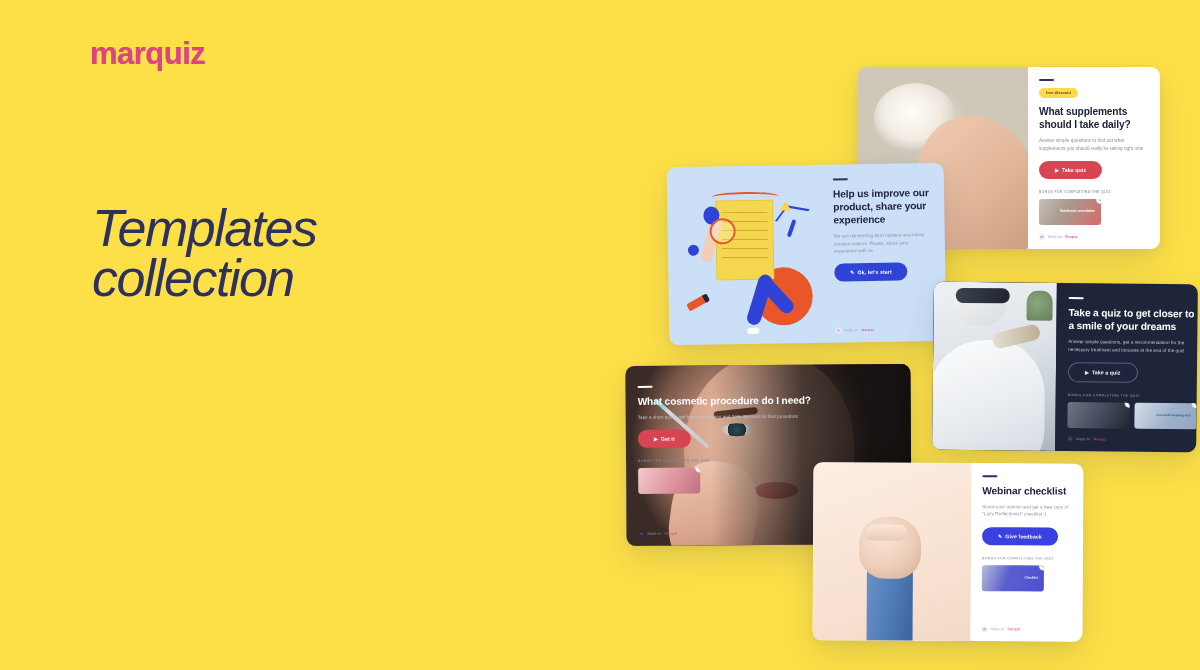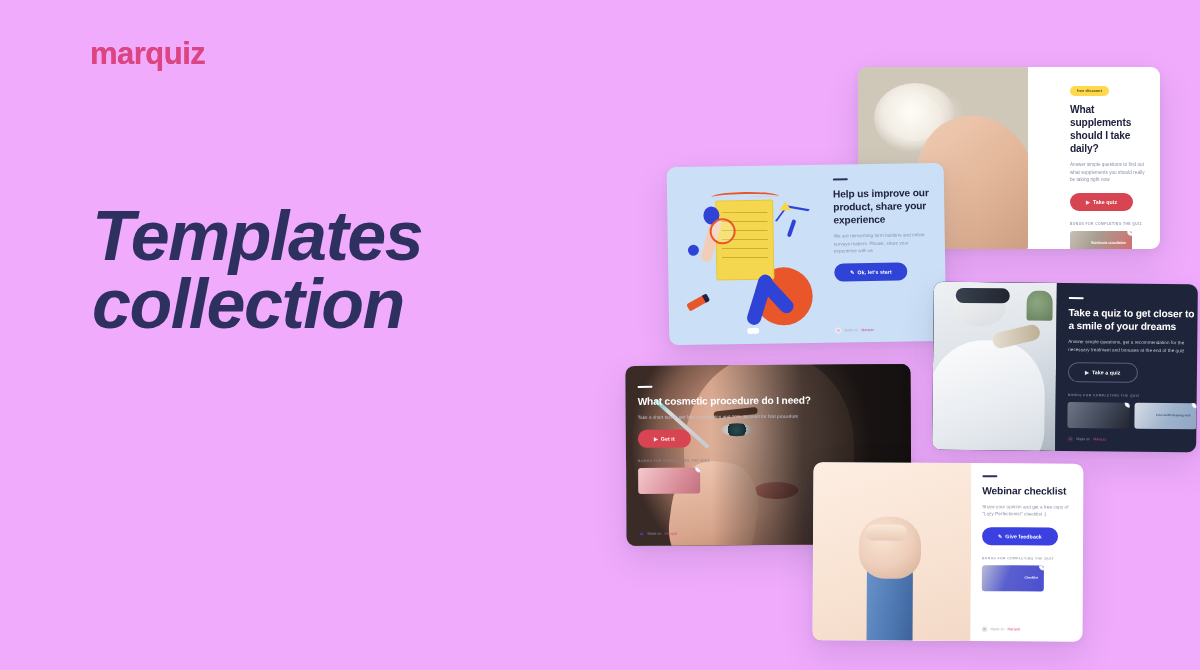--- a/index.html
+++ b/index.html
@@ -2,33 +2,33 @@
 <html><head>
 <meta charset="utf-8">
 <style>
   * { box-sizing: border-box; margin: 0; padding: 0; }
   html, body {
     width: 1200px; height: 670px;
     background: #f5f6f8;
     font-family: "Liberation Sans", sans-serif;
     overflow: hidden;
   }
-  .page { position: relative; width: 1200px; height: 670px; background: #f0abfc; }
+  .page { position: relative; width: 1200px; height: 670px; background: #fde047; }
 
   
   .logo {
     position: absolute; left: 90px; top: 36px;
     font-size: 31px; font-weight: 700; letter-spacing: -0.5px;
     color: #e0447f;
     background: linear-gradient(90deg,#d93d7a 0%, #e24d8b 50%, #d8528f 100%);
     -webkit-background-clip: text; background-clip: text; color: #dc4582;
   }
   .headline {
     position: absolute; left: 92px; top: 203px;
-    font-size: 70px; line-height: 0.97; font-weight: 700; font-style: italic;
+    font-size: 52px; line-height: 0.97; font-weight: 400; font-style: italic;
     color: #2e3160; letter-spacing: -1.5px; width: 520px;
   }
   .headline .l2 { display: block; }
   .subtext {
     position: absolute; left: 92px; top: 402px; width: 520px;
     font-size: 22.5px; line-height: 1.52; font-weight: 400;
     color: #5f6485; letter-spacing: -0.2px;
   }
 
   
@@ -71,21 +71,21 @@
   .madeon {
     margin-top: auto; display: flex; align-items: center; gap: 3px;
     font-size: 3.6px; color: #a8adbf; padding-top: 8px;
   }
   .madeon .mo-badge { width: 6px; height: 6px; border-radius: 50%; background: #e9ebf1; display:flex;align-items:center;justify-content:center;font-size:3.5px;color:#dc4582;}
   .madeon.light { color: #8b92a8; }
   .madeon.light .mo-badge { background: #2b3048; }
   .madeon .mo-link { color: #dc4582; }
 
   
-  #card-supplements { left: 858px; top: 67px; width: 302px; height: 182px; gap: 31px; }
+  #card-supplements { left: 858px; top: 67px; width: 302px; height: 182px; }
   #card-supplements .media { width: 170px; }
   .ph-supp {
     width: 100%; height: 100%;
     background:
       radial-gradient(ellipse 46px 30px at 36% 26%, #efeae2 0%, #ded7cb 60%, #cfc7b8 100%),
       radial-gradient(ellipse 30px 46px at 78% 66%, #e8c9b4 0%, #d9b49a 70%, transparent 100%),
       linear-gradient(150deg,#b9b2a8 0%, #cfc8bd 35%, #9d958c 75%, #6e675f 100%);
   }
   .ph-supp .plate {
     position:absolute; left:16px; top:16px; width:82px; height:70px; border-radius:50%;

